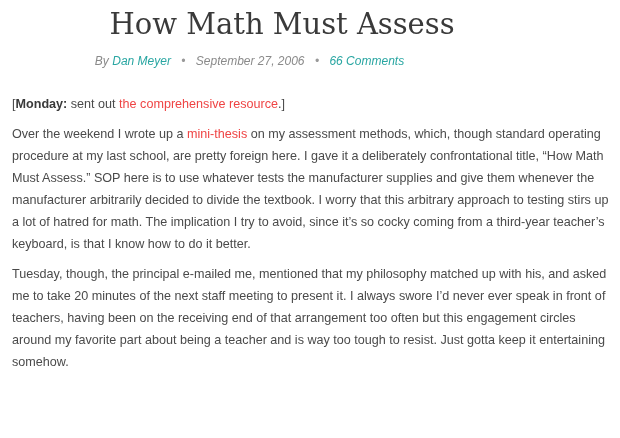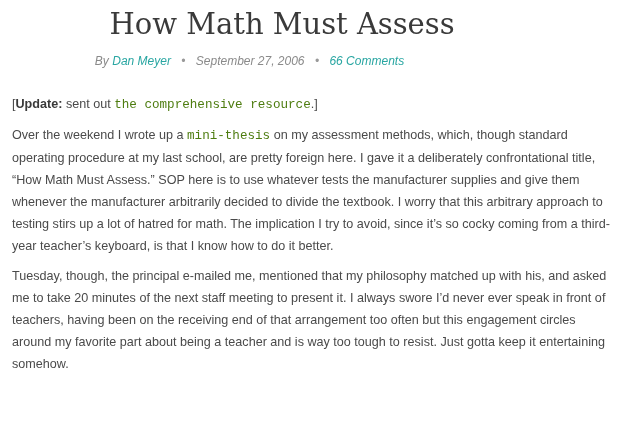--- a/index.html
+++ b/index.html
@@ -17,39 +17,39 @@
     font-size: 12px; color: #8a8a8a; line-height: 18px;
   }
   .byline a { color: #2aa198; text-decoration: none; color: #29a6a2; }
   .byline .sep { margin: 0 7px; color: #999; }
   .content {
     position: absolute; left: 12px; top: 93px; width: 605px;
     font-family: "Liberation Sans", sans-serif; font-size: 12.6px;
     color: #4a4a4a; line-height: 22px;
   }
   .content p { margin: 0 0 8px 0; }
-  .content a { color: #4d7c0f; text-decoration: none; font-family: Liberation Mono, monospace; }
+  .content a { color: #ef4444; text-decoration: none; }
   .content b { color: #3a3a3a; }
 </style>
 </head>
 <body>
 
 <div class="page">
   <h1 class="title">How Math Must Assess</h1>
 
   <div class="byline">
     <span>By</span>
     <a href="#">Dan Meyer</a>
     <span class="sep">•</span>
     <span>September 27, 2006</span>
     <span class="sep">•</span>
     <a href="#">66 Comments</a>
   </div>
 
   <div class="content">
-    <p><span>[</span><b>Update:</b><span> sent out </span><a href="#">the comprehensive resource</a><span>.]</span></p>
+    <p><span>[</span><b>Monday:</b><span> sent out </span><a href="#">the comprehensive resource</a><span>.]</span></p>
 
     <p><span>Over the weekend I wrote up a </span><a href="#">mini-thesis</a><span> on my assessment methods, which, though standard operating procedure at my last school, are pretty foreign here. I gave it a deliberately confrontational title, “How Math Must Assess.” SOP here is to use whatever tests the manufacturer supplies and give them whenever the manufacturer arbitrarily decided to divide the textbook. I worry that this arbitrary approach to testing stirs up a lot of hatred for math. The implication I try to avoid, since it’s so cocky coming from a third-year teacher’s keyboard, is that I know how to do it better.</span></p>
 
 
     <p>Tuesday, though, the principal e-mailed me, mentioned that my philosophy matched up with his, and asked me to take 20 minutes of the next staff meeting to present it. I always swore I’d never ever speak in front of teachers, having been on the receiving end of that arrangement too often but this engagement circles around my favorite part about being a teacher and is way too tough to resist. Just gotta keep it entertaining somehow.</p>
   </div>
 </div>
 
 </body></html>

